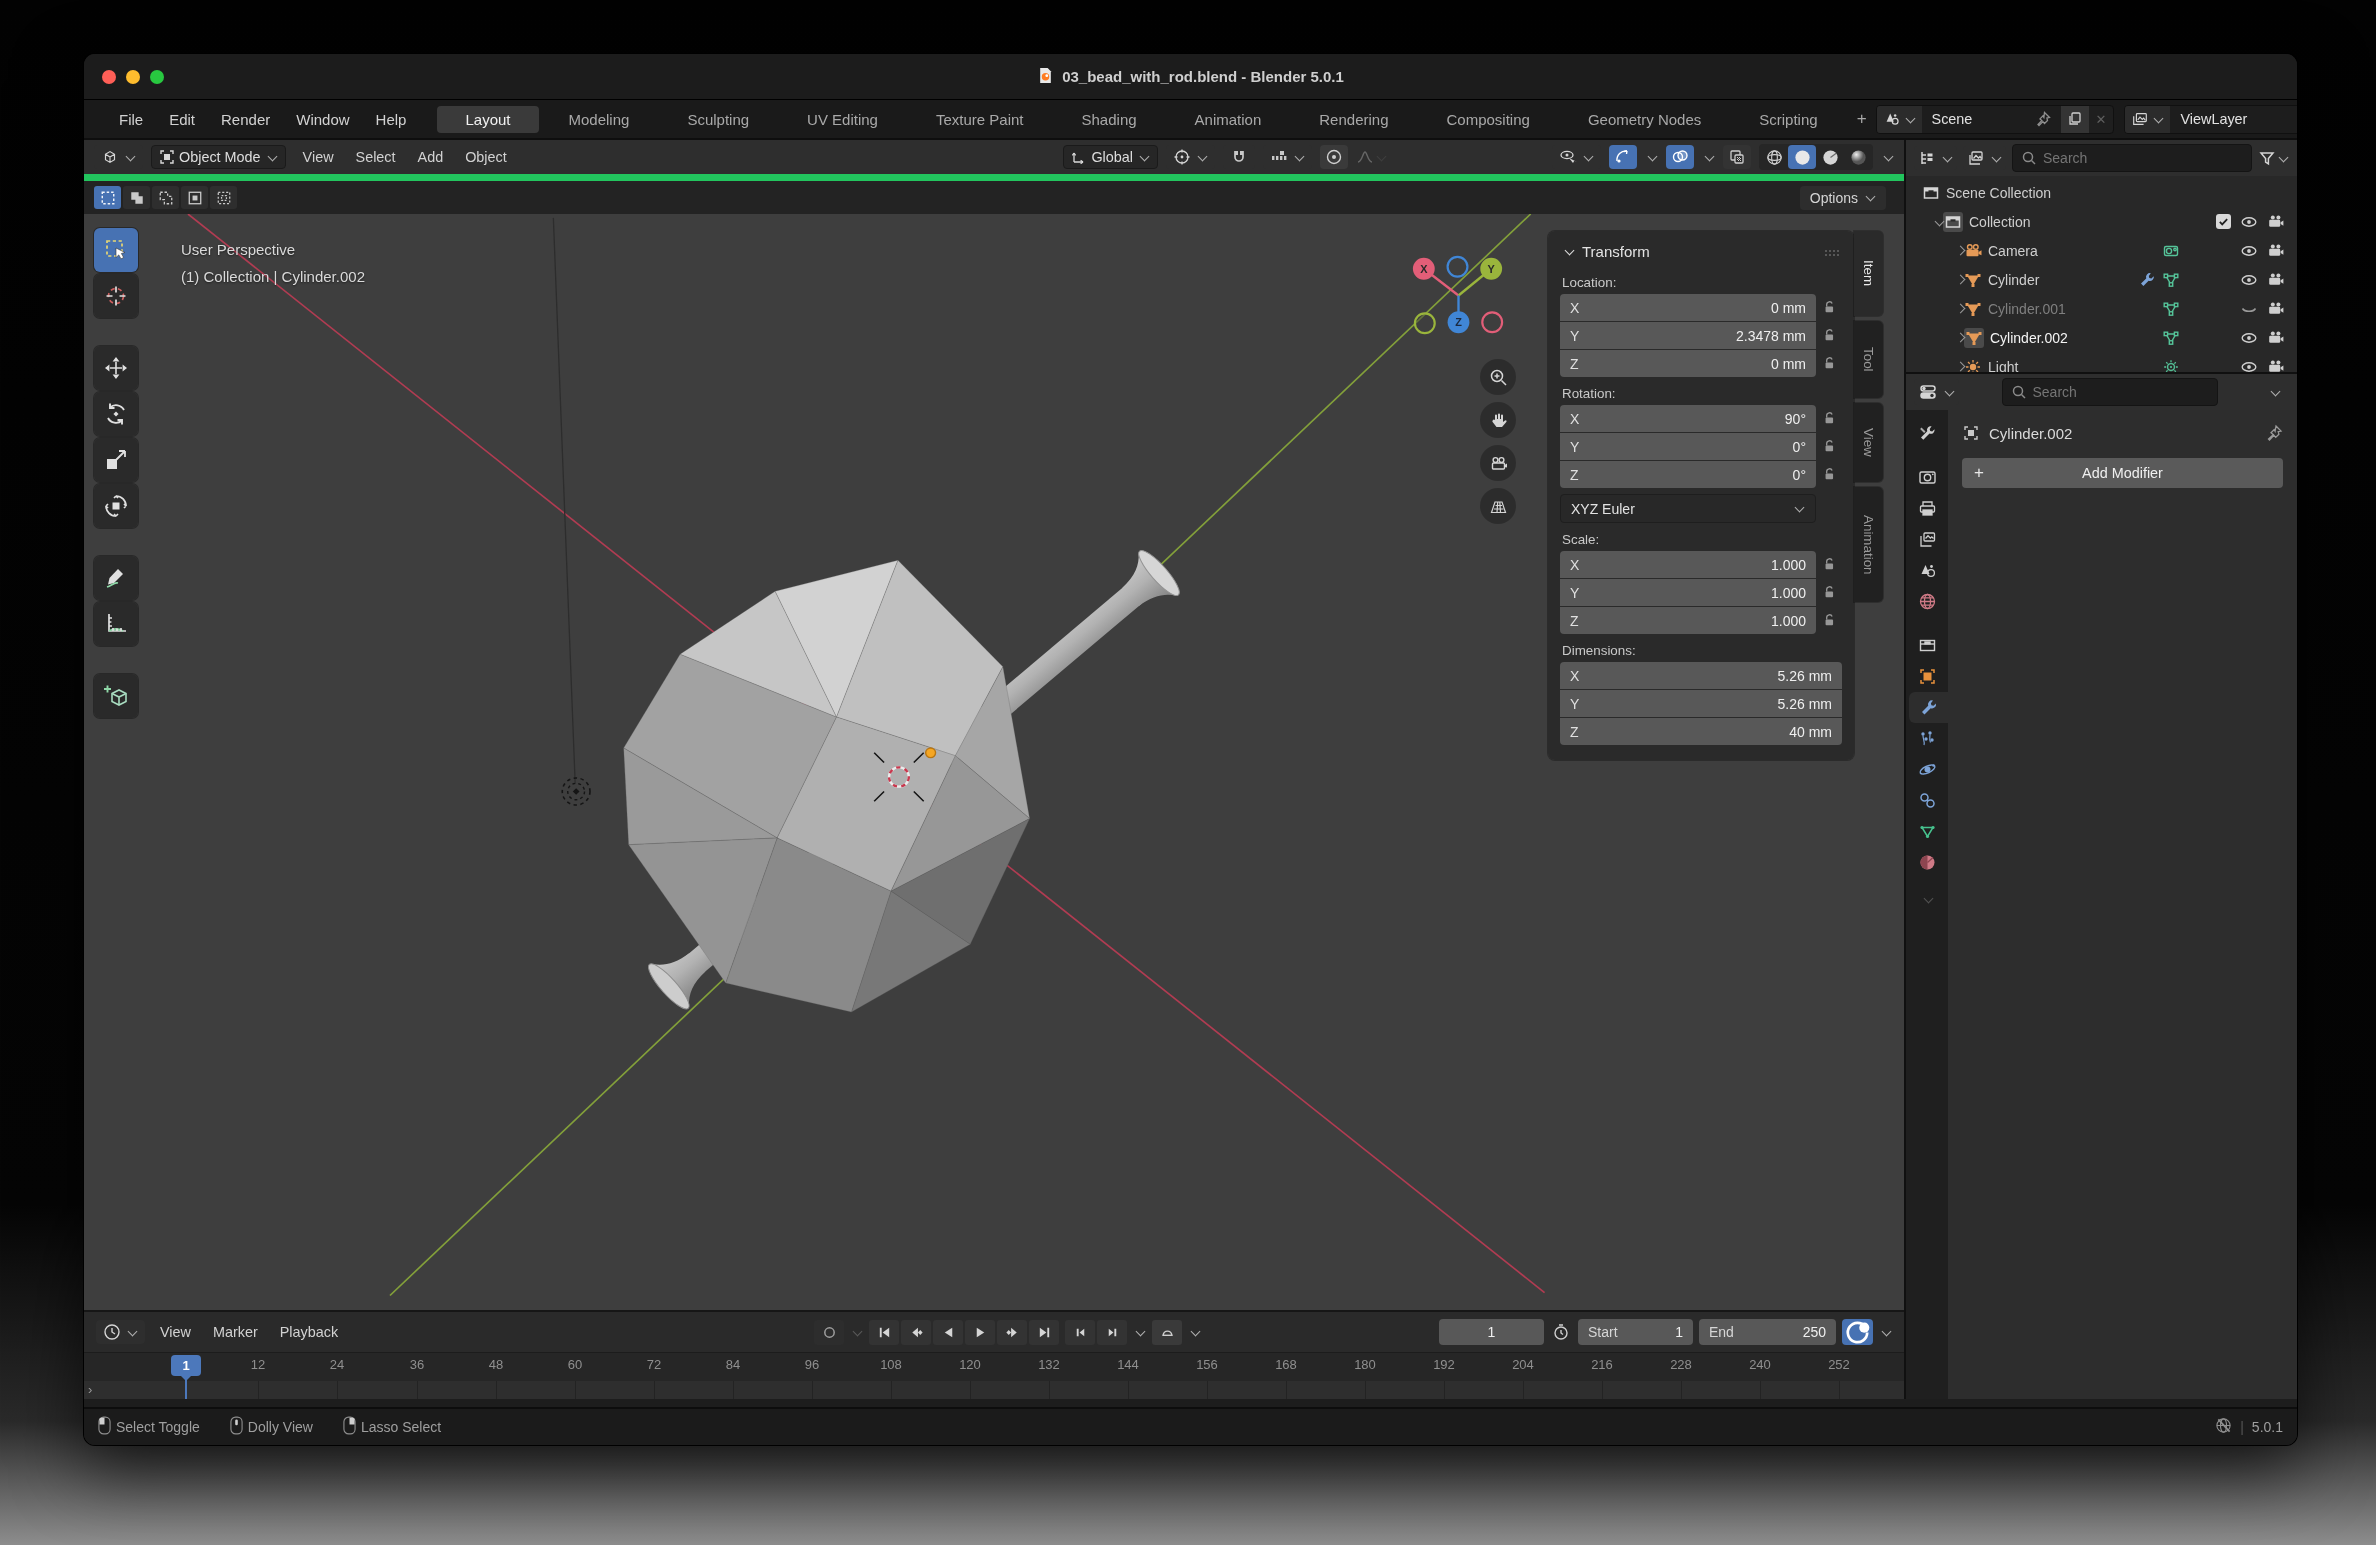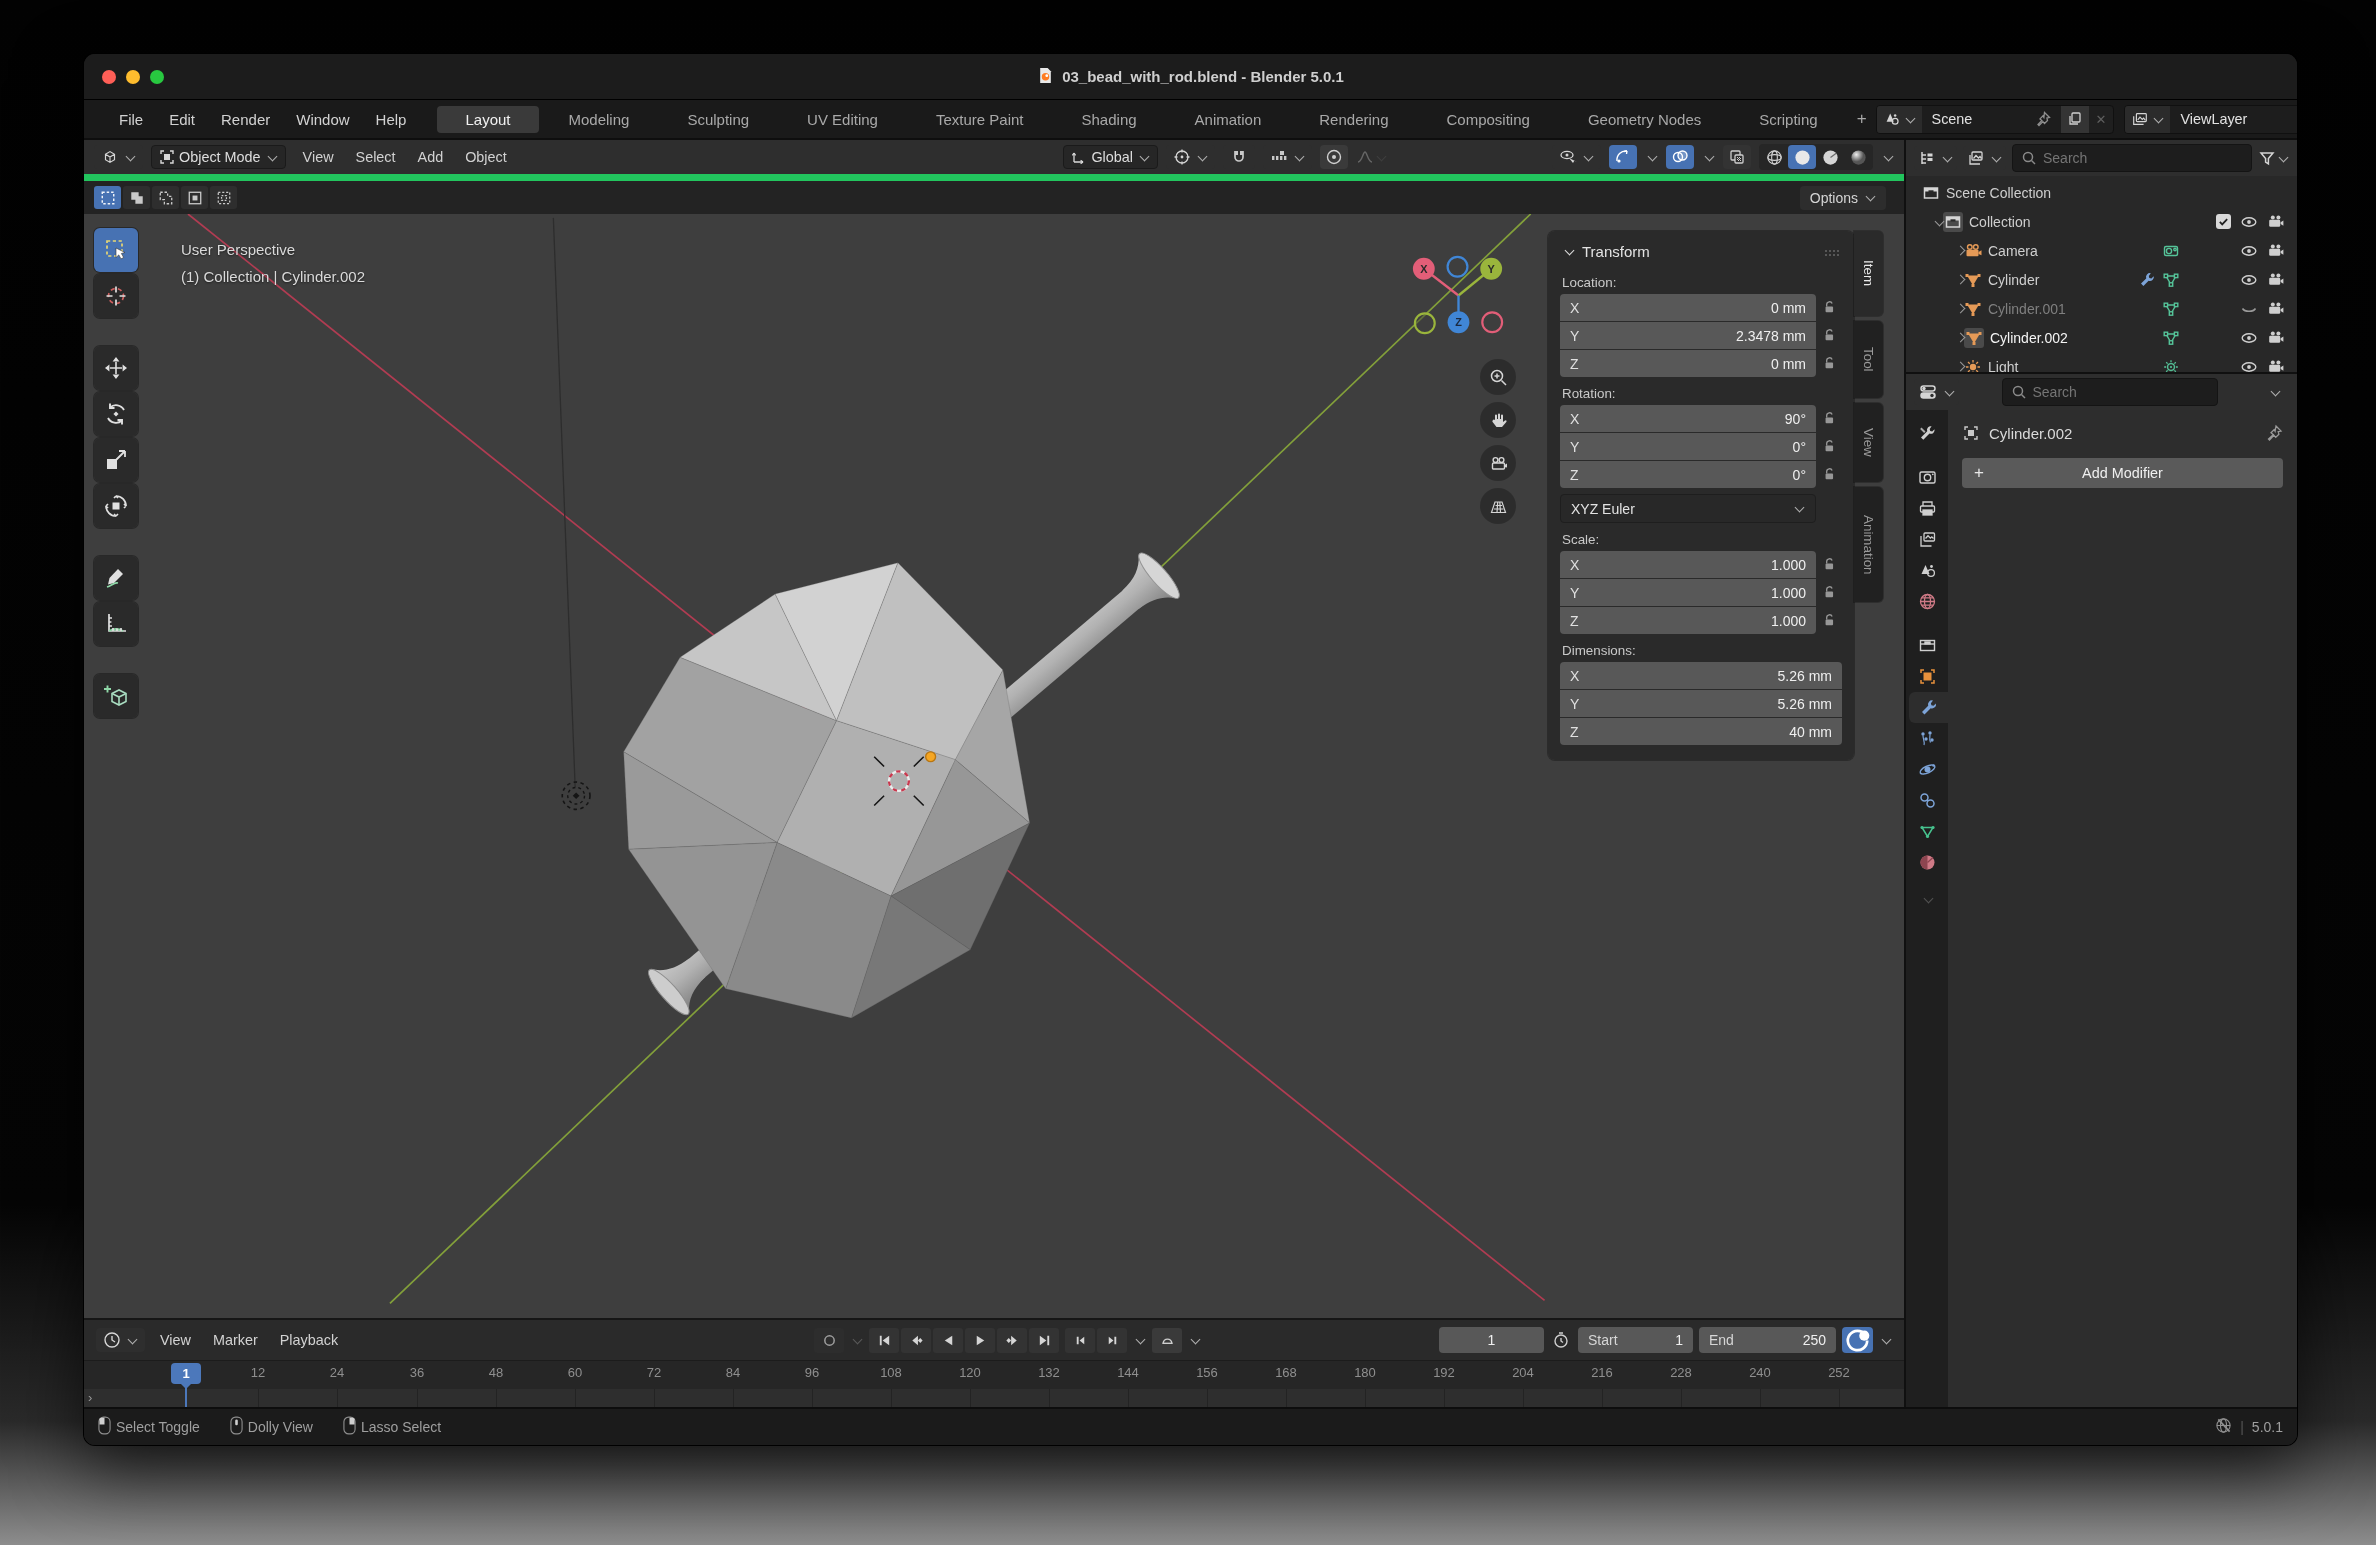--- a/index.html
+++ b/index.html
@@ -131,21 +131,21 @@
   .ptab{height:31px;display:flex;align-items:center;justify-content:center;flex:0 0 auto;}
   .ptab svg{width:19px;height:19px}
   .ptab.active{background:#2d2d2d;border-radius:6px 0 0 6px;margin-left:3px;}
   .ptab-gap{height:13px;flex:0 0 auto;}
   .pcontent{flex:1;display:flex;flex-direction:column;min-width:0;}
   .breadcrumb{display:flex;align-items:center;gap:9px;padding:14px 14px 0 14px;color:#dadada;font-size:15px;}
   .breadcrumb .pin{margin-left:auto;}
   .addmod{margin:16px 14px 0 14px;height:30px;background:#5a5a5a;border-radius:4px;position:relative;display:flex;align-items:center;justify-content:center;color:#f0f0f0;font-size:14.4px;}
   .addmod .plus{position:absolute;left:12px;font-size:17px;color:#e8e8e8;}
   
-  .statusbar{height:36px;background:#1b1b1b;border-top:2px solid #0d0d0d;display:flex;align-items:center;padding:0 14px;gap:30px;flex:0 0 auto;color:#9f9f9f;font-size:14px;}
+  .statusbar{height:36px;background:#1b1b1b;border-top:2px solid #0d0d0d;display:flex;align-items:center;padding:0 14px;gap:30px;flex:0 0 auto;color:#9f9f9f;font-size:14px;margin-top:8px;}
   .hint{display:flex;align-items:center;gap:5px;}
   .hint svg{width:13px;height:19px}
   .sb-right{margin-left:auto;display:flex;align-items:center;gap:8px;}
   .sb-right svg{width:17px;height:17px}
   .sb-sep{color:#555;}
 </style>
 </head>
 <body>
 
 <div class="window">

